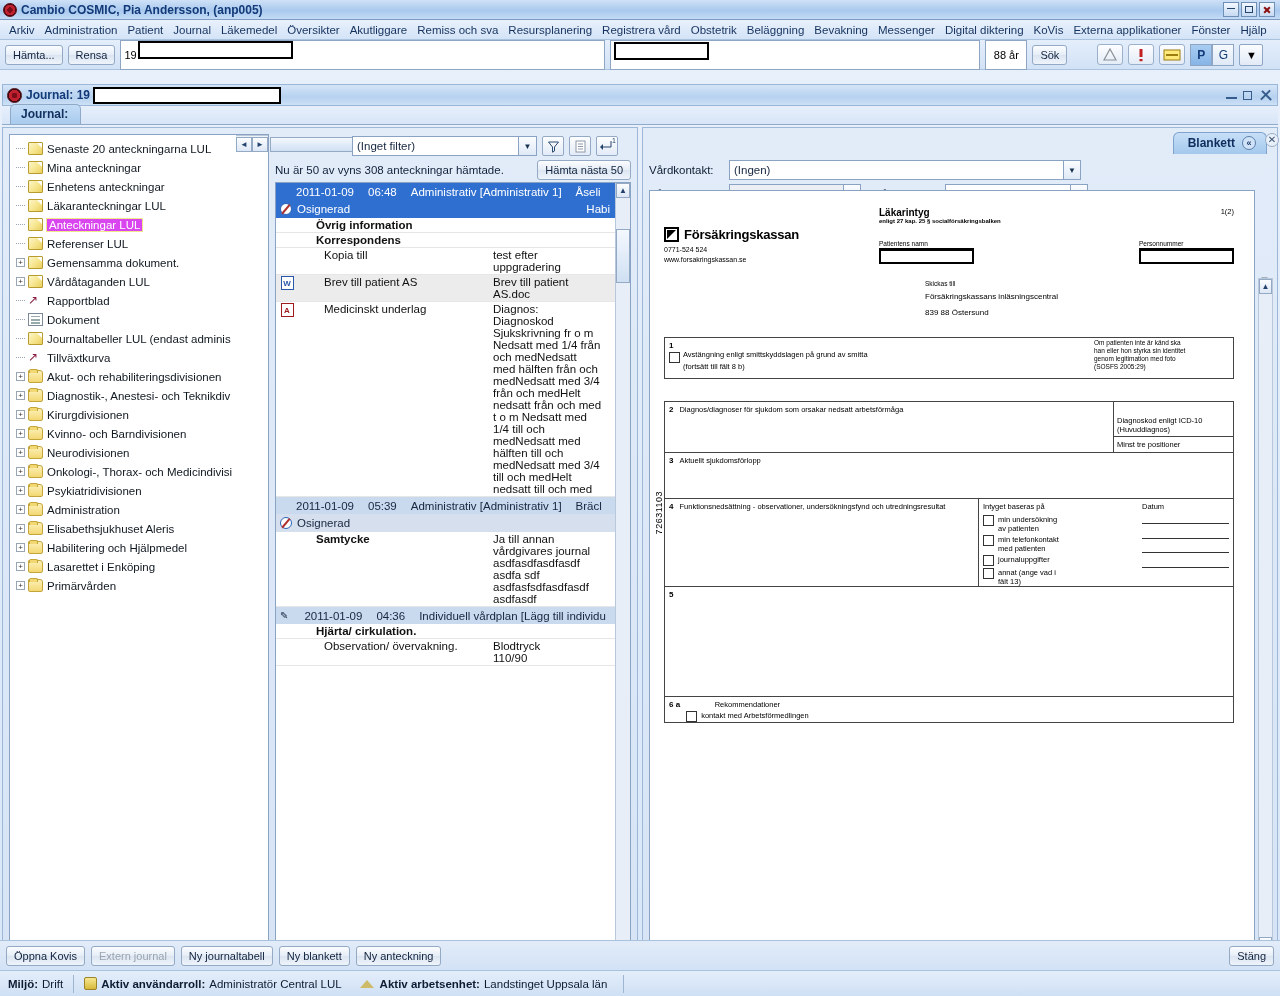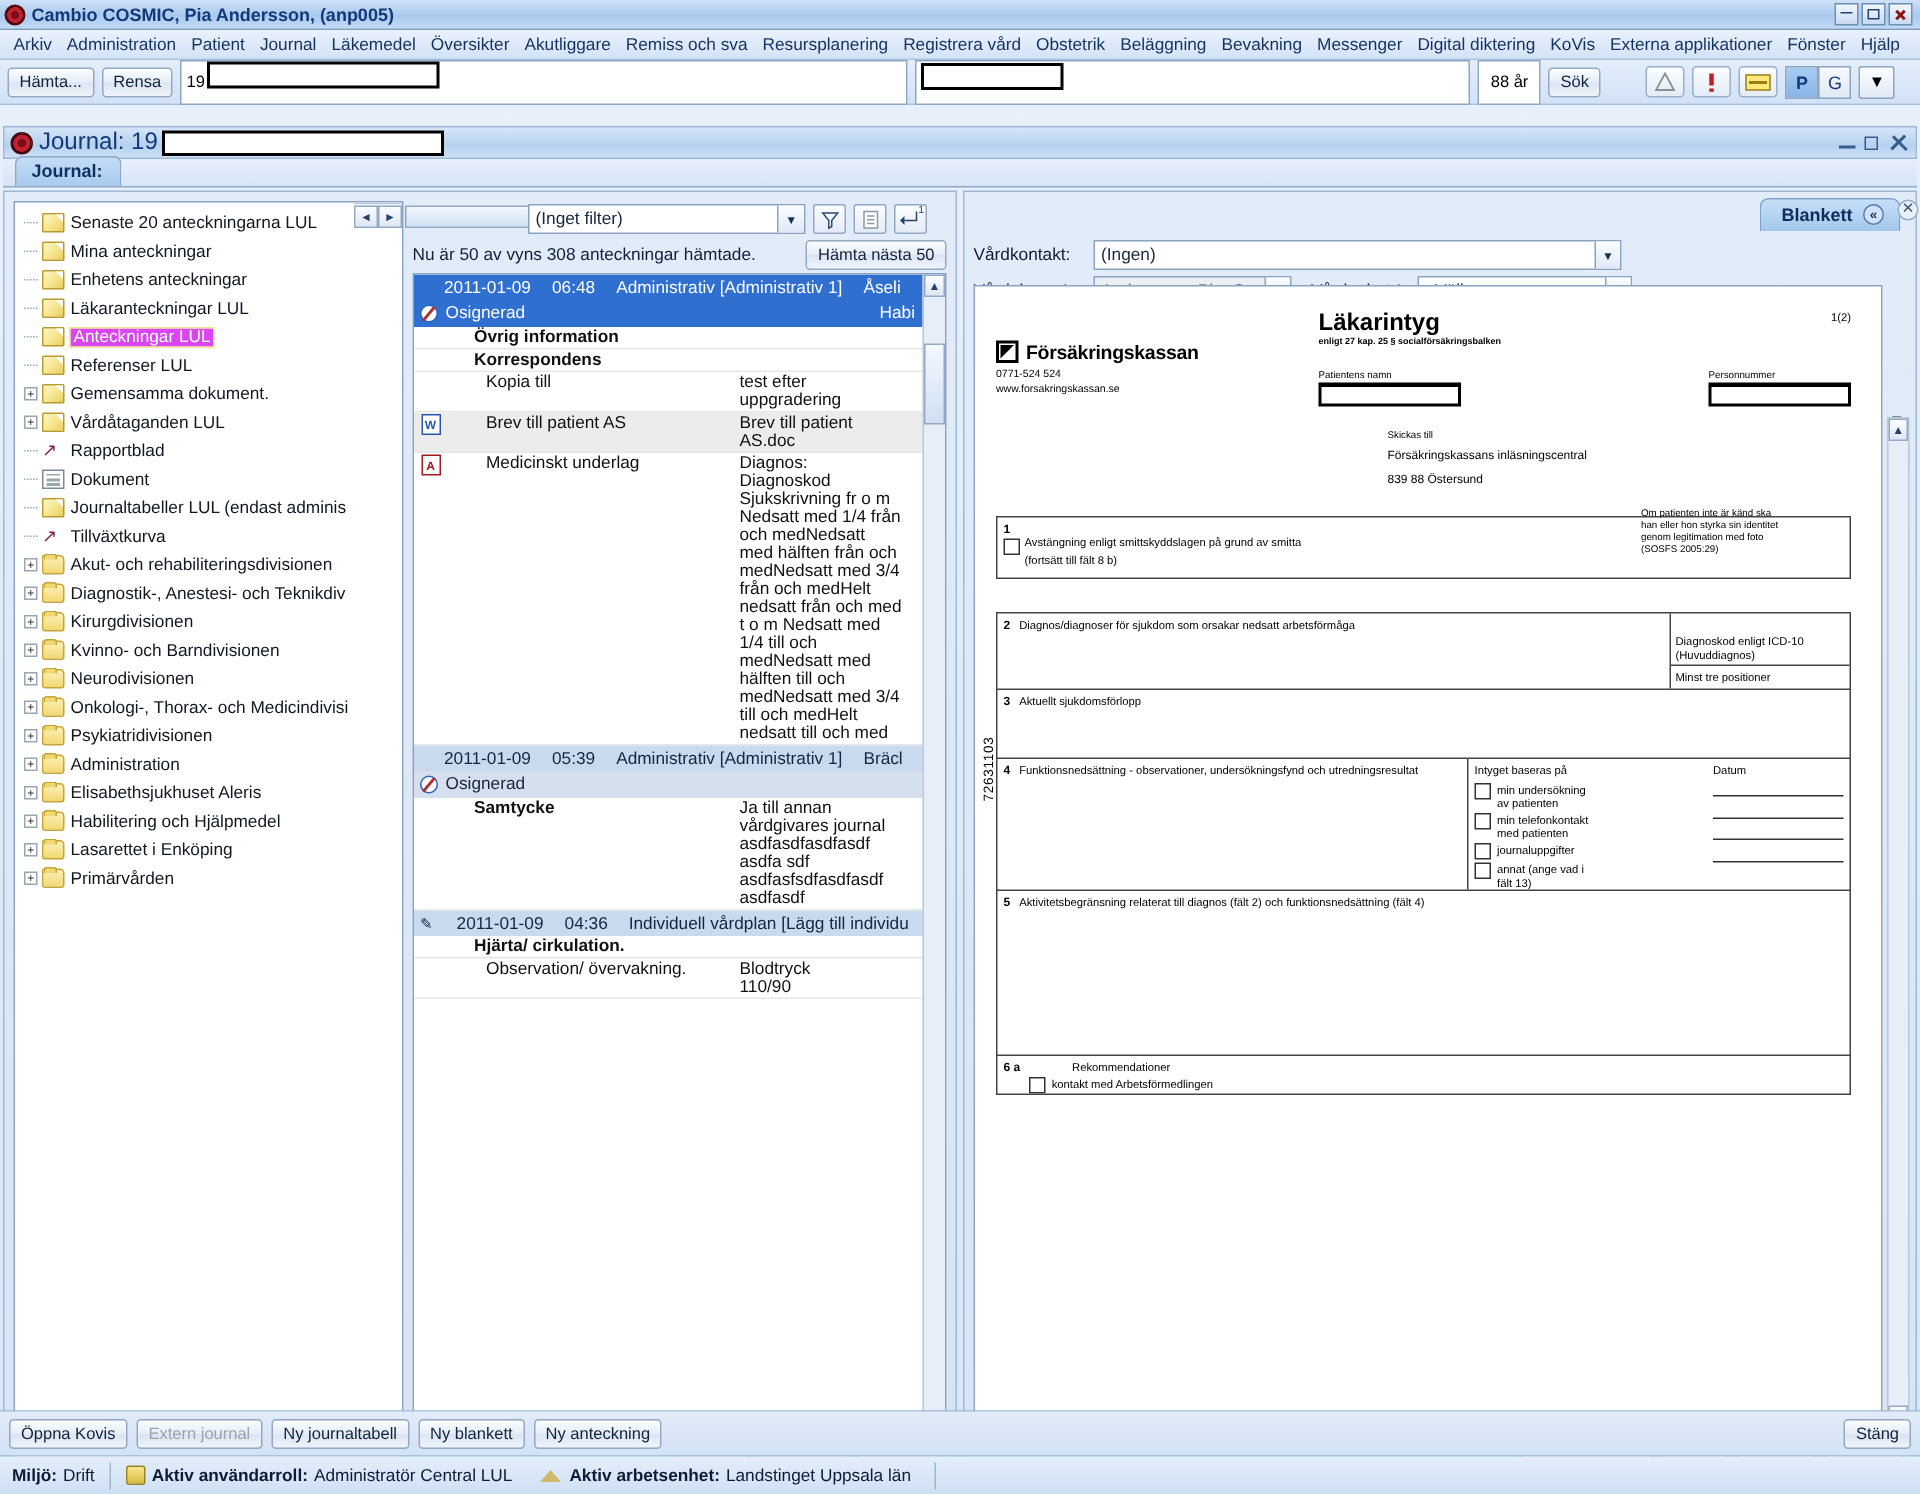--- a/index.html
+++ b/index.html
@@ -121,21 +121,21 @@
     height: 22px; margin: 2px 2px 0 2px;
     background: linear-gradient(180deg,#d5e5f8,#b6d1ef 60%,#cde0f6);
     border: 1px solid #9bb7d8;
     display:flex; align-items:center; padding-left:4px;
   }
   .it-icon {
     width: 15px;height:15px;margin-right:4px;border-radius:50%;
     background: radial-gradient(circle at 50% 50%, #7a0d16 0 30%, #c02030 32% 60%, #3d080d 62% 100%);
     border:1px solid #4c080e; flex:none;
   }
-  .it-title { font-weight:normal; font-size:16px; color:#123a78; }
+  .it-title { font-weight:bold; font-size:12px; color:#123a78; }
   .it-box { width:188px;height:17px;background:#fff;border:2px solid #000; margin-left:3px;}
   .it-spacer{flex:1 1 auto;}
   .it-btns{display:flex;gap:4px;padding-right:5px;}
   .it-b{width:13px;height:13px;position:relative;}
   .it-b::after{content:"";position:absolute;left:1px;right:1px;bottom:3px;border-top:2px solid #355c8c;}
   .it-b.restore::after{top:2px;bottom:2px;left:1px;right:3px;border:1.5px solid #355c8c;}
   .it-b.xx::before,.it-b.xx::after{content:"";position:absolute;left:0;right:0;top:5px;border-top:2px solid #355c8c;transform:rotate(45deg);}
   .it-b.xx::before{transform:rotate(-45deg);}
 
   .tabstrip {
@@ -359,21 +359,21 @@
   
   .fm { position:relative; width:100%; height:100%; font-size:7px; color:#000;
     font-family:"Liberation Sans", sans-serif; }
   .fm-row1 { display:flex; padding:16px 20px 0 14px; }
   .fk-logo { display:flex; align-items:flex-end; gap:5px;margin-top:20px; }
   .fk-mark { width:15px;height:15px;border:2px solid #000; position:relative; background:#fff;}
   .fk-mark::after{content:"";position:absolute;left:1px;top:1px;border-width:9px 9px 0 0;
     border-style:solid;border-color:#000 transparent transparent transparent;}
   .fk-name { font-size:13px; font-weight:bold; letter-spacing:-0.2px; }
   .fk-sub { font-size:7px; line-height:10px; margin-top:3px; }
-  .lkr-t { font-size:16px; font-weight:bold; }
+  .lkr-t { font-size:10px; font-weight:bold; }
   .lkr-s { font-size:6px; font-weight:bold; }
   .pg { font-size:7.5px; }
   .uline { border-bottom:1px solid #000; }
   .bbox { border:2px solid #000; height:15px; background:#fff; }
   .tiny { font-size:6.5px; line-height:8px; }
   .sec { border:1px solid #444; margin:0 20px 0 14px; position:relative; }
   .secnum { font-weight:bold; font-size:8px; }
   .chk { width:11px;height:11px;border:1px solid #333;background:#fff; flex:none;}
   .vert-no {
     position:absolute; left:4px; top:300px;
@@ -953,21 +953,20 @@
                   <div style="border-bottom:1px solid #333;margin-top:12px;height:1px;"></div>
                   <div style="border-bottom:1px solid #333;margin-top:14px;height:1px;"></div>
                   <div style="border-bottom:1px solid #333;margin-top:13px;height:1px;"></div>
                   <div style="border-bottom:1px solid #333;margin-top:14px;height:1px;"></div>
                 </div>
               </div>
             </div>
 
             <div class="sec" style="border-top:none;height:110px;padding:3px 4px;display:flex;gap:6px;">
               <div class="secnum">5</div>
-              <div style="font-size:7.5px;">Aktivitetsbegränsning relaterat till diagnos (fält 2) och funktionsnedsättning (fält 4)</div>
             </div>
 
             <div class="sec" style="border-top:none;height:26px;padding:3px 4px;display:flex;gap:6px;">
               <div class="secnum">6 a</div>
               <div>
                 <div style="font-size:7.5px;text-align:center;">Rekommendationer</div>
                 <div style="display:flex;gap:4px;margin-top:2px;">
                     <div class="chk"></div>
                     <div style="font-size:7.5px;">kontakt med Arbetsförmedlingen</div>
                   </div>

